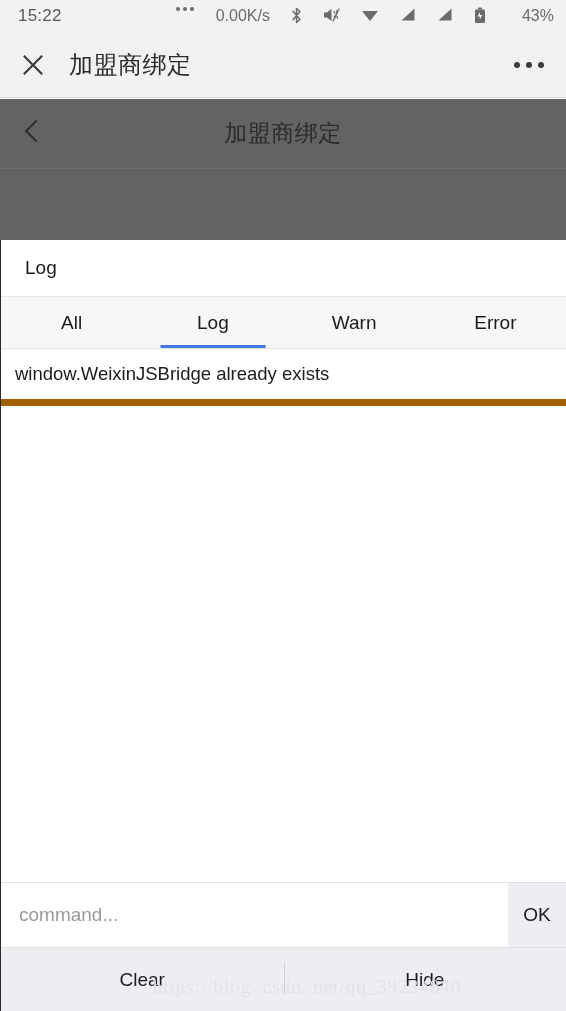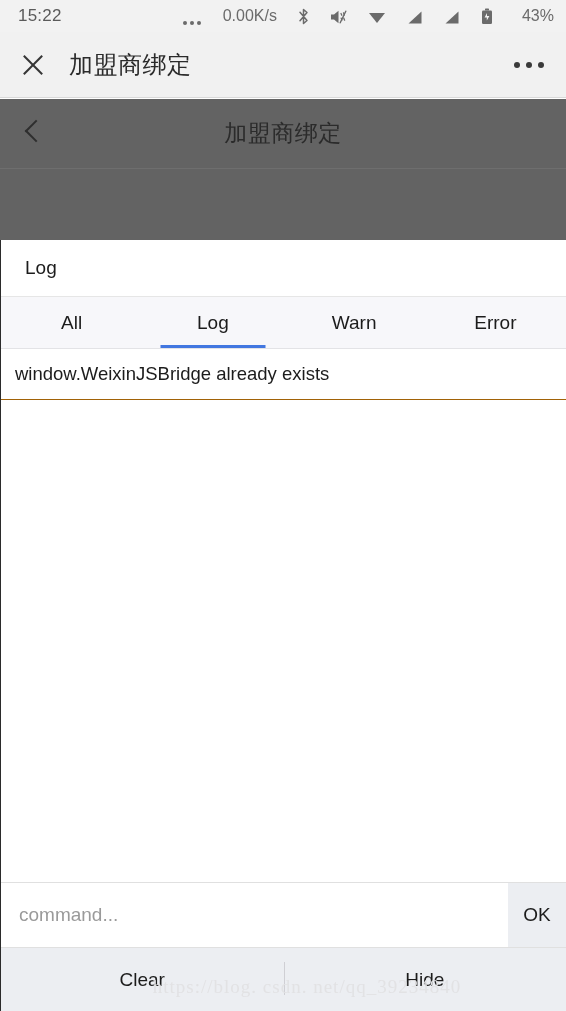--- a/index.html
+++ b/index.html
@@ -31,21 +31,21 @@
     padding: 0 12px 0 18px;
   }
   .status-time {
     font-size: 17px;
     color: #5a5a5a;
     letter-spacing: .2px;
   }
   .status-right {
     margin-left: auto;
     display: flex;
-    align-items: flex-end;
+    align-items: flex-start;
     gap: 21px;
     color: #6b6b6b;
   }
   .status-dots {
     display: inline-flex;
     gap: 3px;
     align-items: center;
     margin-right: 1px;
   }
   .status-dots i {
@@ -59,21 +59,21 @@
     color: #6b6b6b;
   }
   .icon-bt { width: 11px; height: 17px; display: block; }
   .icon-mute { width: 17px; height: 16px; display: block; }
   .icon-wifi { width: 18px; height: 16px; display: block; }
   .icon-sig { width: 16px; height: 15px; display: block; }
   .icon-batt { width: 12px; height: 17px; display: block; }
   .status-batt-text {
     font-size: 16px;
     color: #6b6b6b;
-    margin-left: 8px;
+    margin-left: 15px;
   }
 
   
   .wx-header {
     position: absolute;
     left: 0; top: 32px;
     width: 566px; height: 66px;
     background: #f1f1f1;
     border-bottom: 1px solid #d9d9d9;
     box-sizing: border-box;
@@ -198,21 +198,21 @@
   }
   .log-list {
     flex: 1 1 auto;
     overflow: hidden;
     background: #ffffff;
   }
   .log-row {
     padding: 13px 27px 14px 14px;
     font-size: 18.5px;
     color: #1c1c1c;
-    border-bottom: 1px solid #a16207;
+    border-bottom: 7px solid #a16207;
     line-height: 1.25;
   }
 
   
   .cmd-bar {
     flex: 0 0 auto;
     height: 64px;
     display: flex;
     align-items: stretch;
     background: #ffffff;

